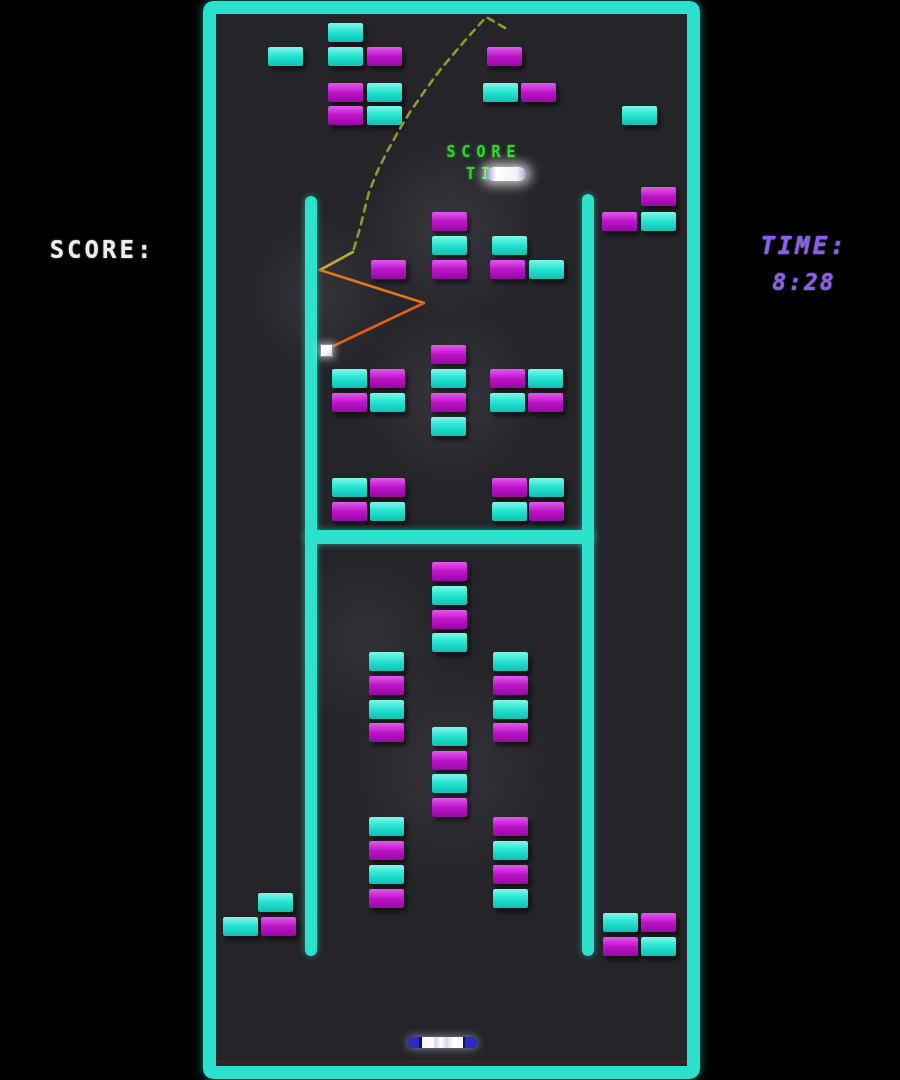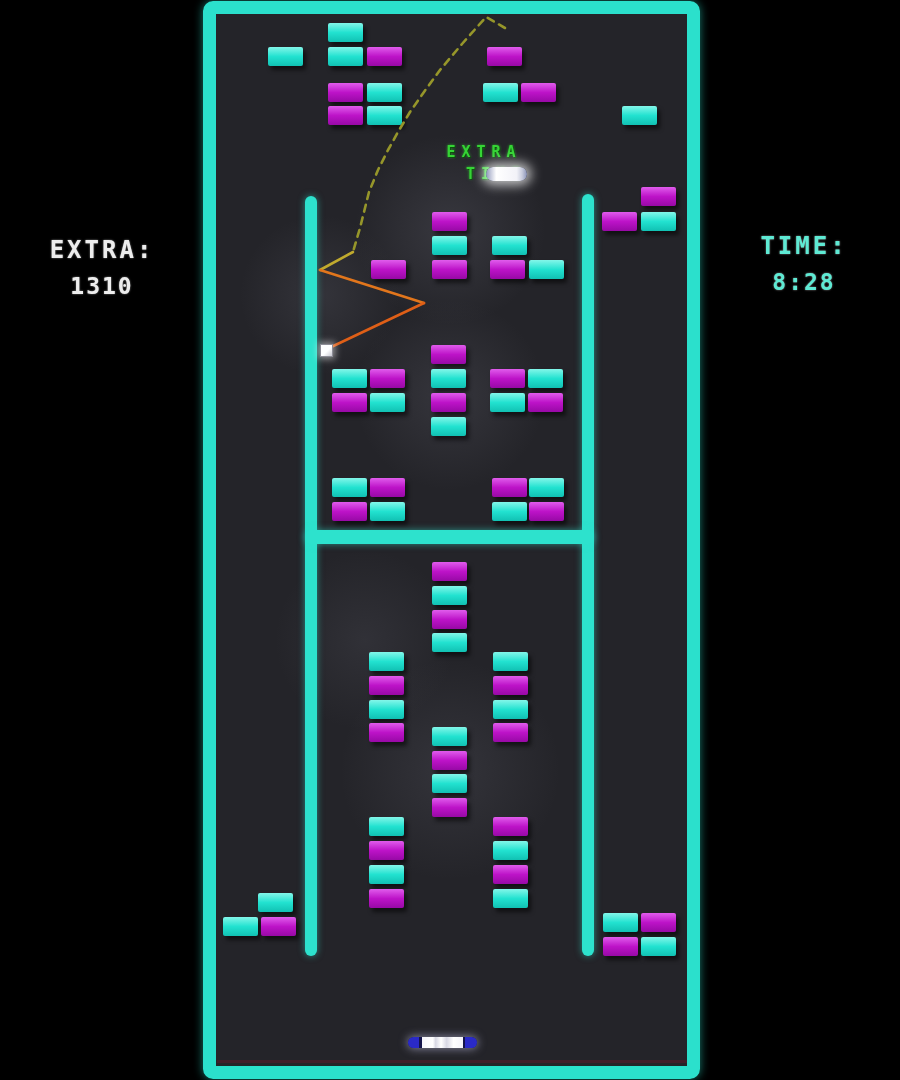--- a/index.html
+++ b/index.html
@@ -58,25 +58,24 @@
 
   .death-line{position:absolute;left:217px;top:1060px;width:470px;height:3px;
               background:rgba(120,20,45,.35);}
 </style>
 </head>
 <body>
 
 <div class="stage">
 
   <div class="hud hud-score" style="color: rgb(237, 237, 237);">
-    <div class="lbl">EXTRA:</div>
-    <div class="val">1310</div>
+    <div class="lbl">SCORE:</div>
   </div>
 
-  <div class="hud hud-time" style="color: #5eead4;">
+  <div class="hud hud-time" style="color: #8b5cf6; font-style: italic;">
     <div class="lbl">TIME:</div>
     <div class="val">8:28</div>
   </div>
 
   <div class="frame"></div>
 
   <div class="field"></div>
 
   <div id="walls">
       <div class="wall" style="background: rgb(45, 226, 205); left: 305px; top: 196px; width: 12px; height: 760px;"></div>
@@ -159,21 +158,21 @@
       <div class="brick" style="width: 35px; height: 19px; background: linear-gradient(rgb(131, 246, 233), rgb(34, 226, 208) 50%, rgb(17, 193, 179)); left: 641px; top: 937px;"></div>
     </div>
 
   <svg id="trail-svg" width="900" height="1080" viewBox="0 0 900 1080">
       <polyline points="505,28 486,17 462,44 440,70 424,92 410,112 398,132 388,150 378,170 369,192 360,228 353,252" fill="none" stroke="#96962a" stroke-width="2.6" stroke-linejoin="round" stroke-linecap="round" stroke-dasharray="7 6"></polyline>
       <polyline points="353,252 320,270" fill="none" stroke="#c0aa2e" stroke-width="2.6" stroke-linejoin="round" stroke-linecap="round"></polyline>
       <polyline points="320,270 424,303" fill="none" stroke="#e2761c" stroke-width="2.6" stroke-linejoin="round" stroke-linecap="round"></polyline>
       <polyline points="424,303 327,349" fill="none" stroke="#df5f17" stroke-width="2.6" stroke-linejoin="round" stroke-linecap="round"></polyline>
     </svg>
 
-  <div class="msg msg-1" style="color: rgb(53, 212, 53);">EXTRA</div>
+  <div class="msg msg-1" style="color: rgb(53, 212, 53);">SCORE</div>
   <div class="msg msg-2" style="color: rgb(53, 212, 53);">TIME</div>
 
   <div class="powerup" id="powerup" style="left: 486px; top: 167px; width: 41px; height: 14px;"></div>
   <div class="ball" id="ball" style="left: 320px; top: 344px; width: 11px; height: 11px;"></div>
   <div class="paddle" id="paddle" style="left: 408px; top: 1037px; width: 69px; height: 11px;"></div>
   <div class="death-line"></div>
 
 </div>
 
 </body></html>

